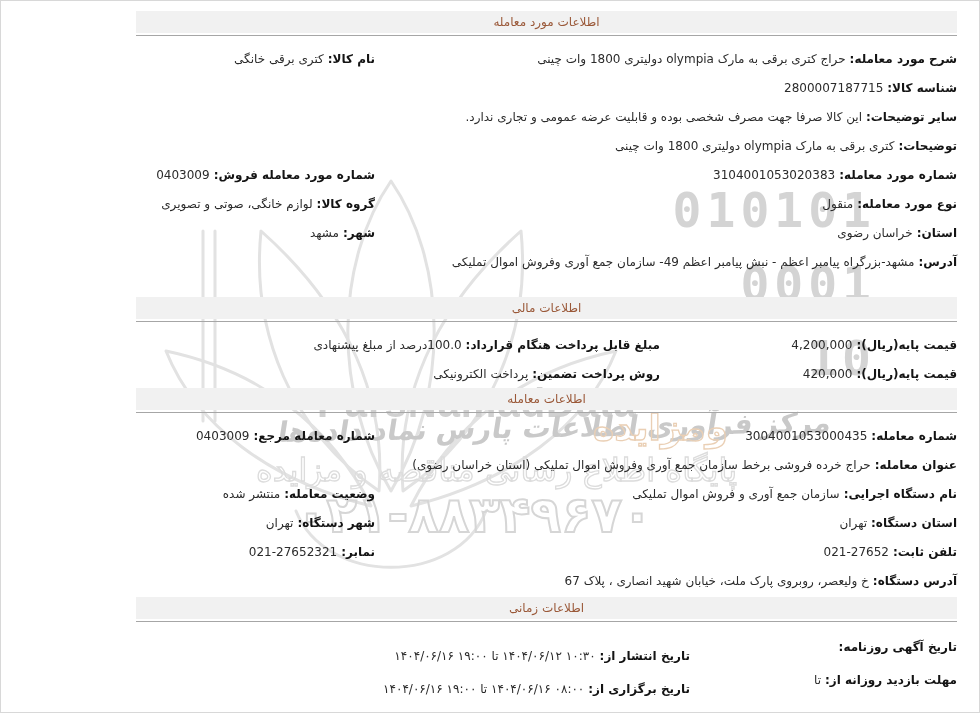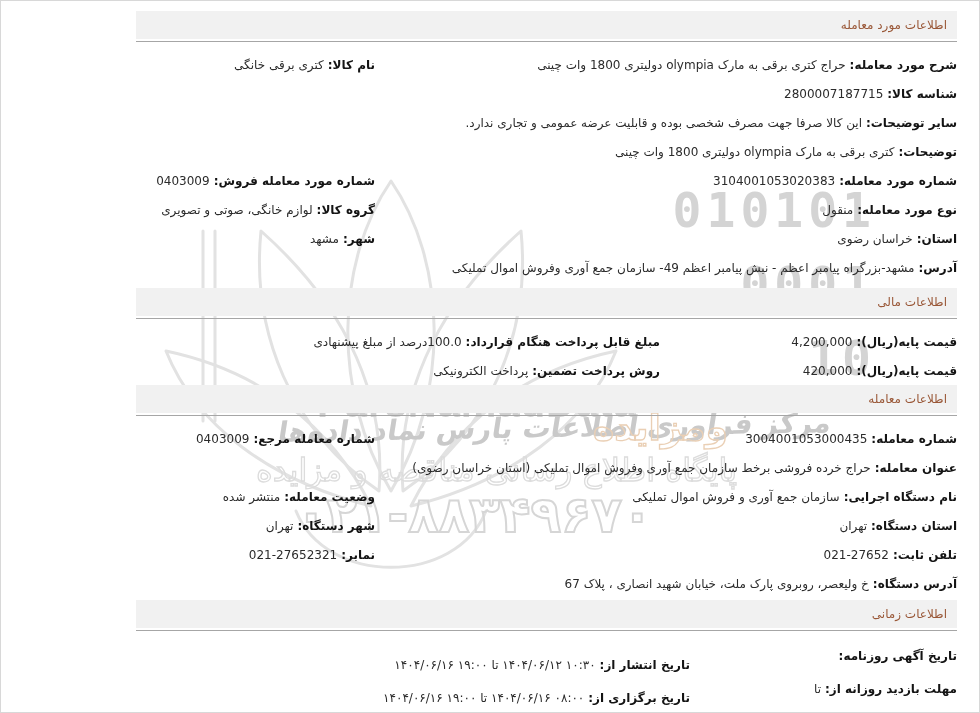--- a/index.html
+++ b/index.html
@@ -16,29 +16,30 @@
     direction:rtl;
   }
 
   
   #content{
     position:relative;
     z-index:1;
     margin:10px 22px 0 135px;
   }
   .section{margin:0;}
-  .sec-1{margin-top:6px;}
+  .sec-1{margin-top:21px;}
   .sec-3{margin-top:2px;}
   .bar{
     height:22px;
     background:#f1f1f1;
     display:flex;
     align-items:center;
-    padding:14px 10px;
+    padding:8px 10px;
     box-sizing:border-box;
+    justify-content:center;
   }
   .bar-title{
     color:#9a5838;
     font-size:12px;
   }
   .sep{
     border-top:1px solid #a6a6a6;
     margin-top:2px;
     height:0;
   }

